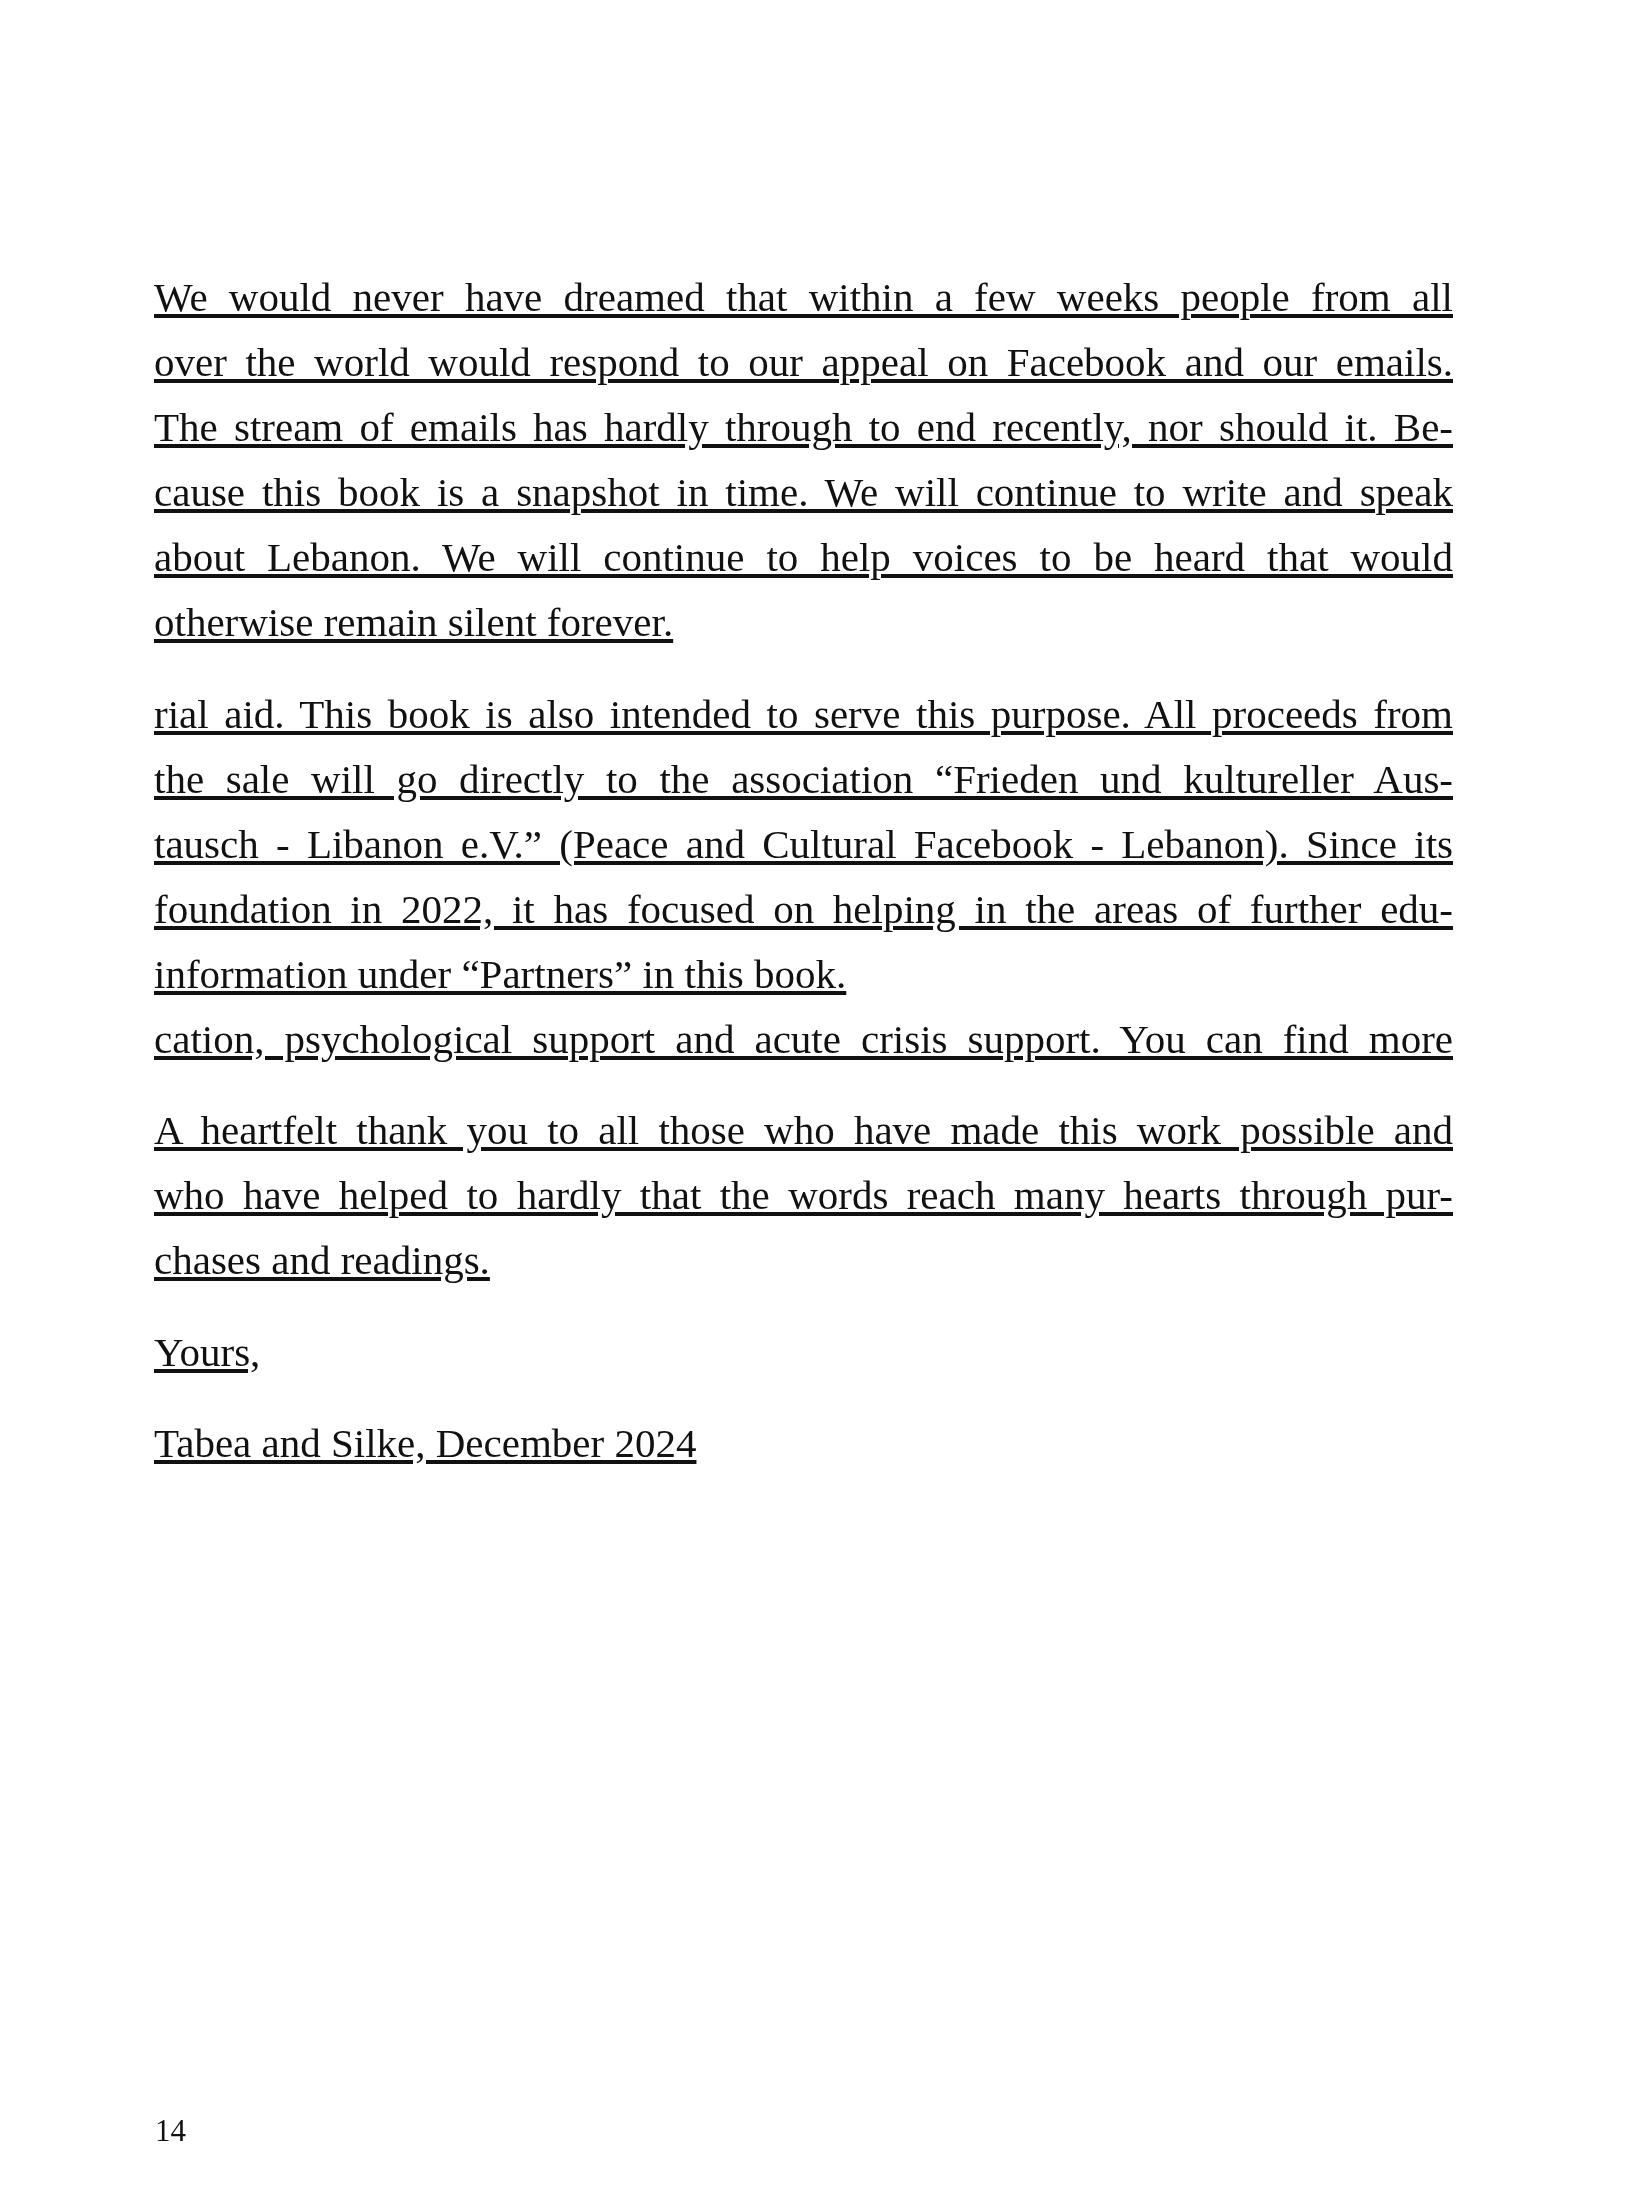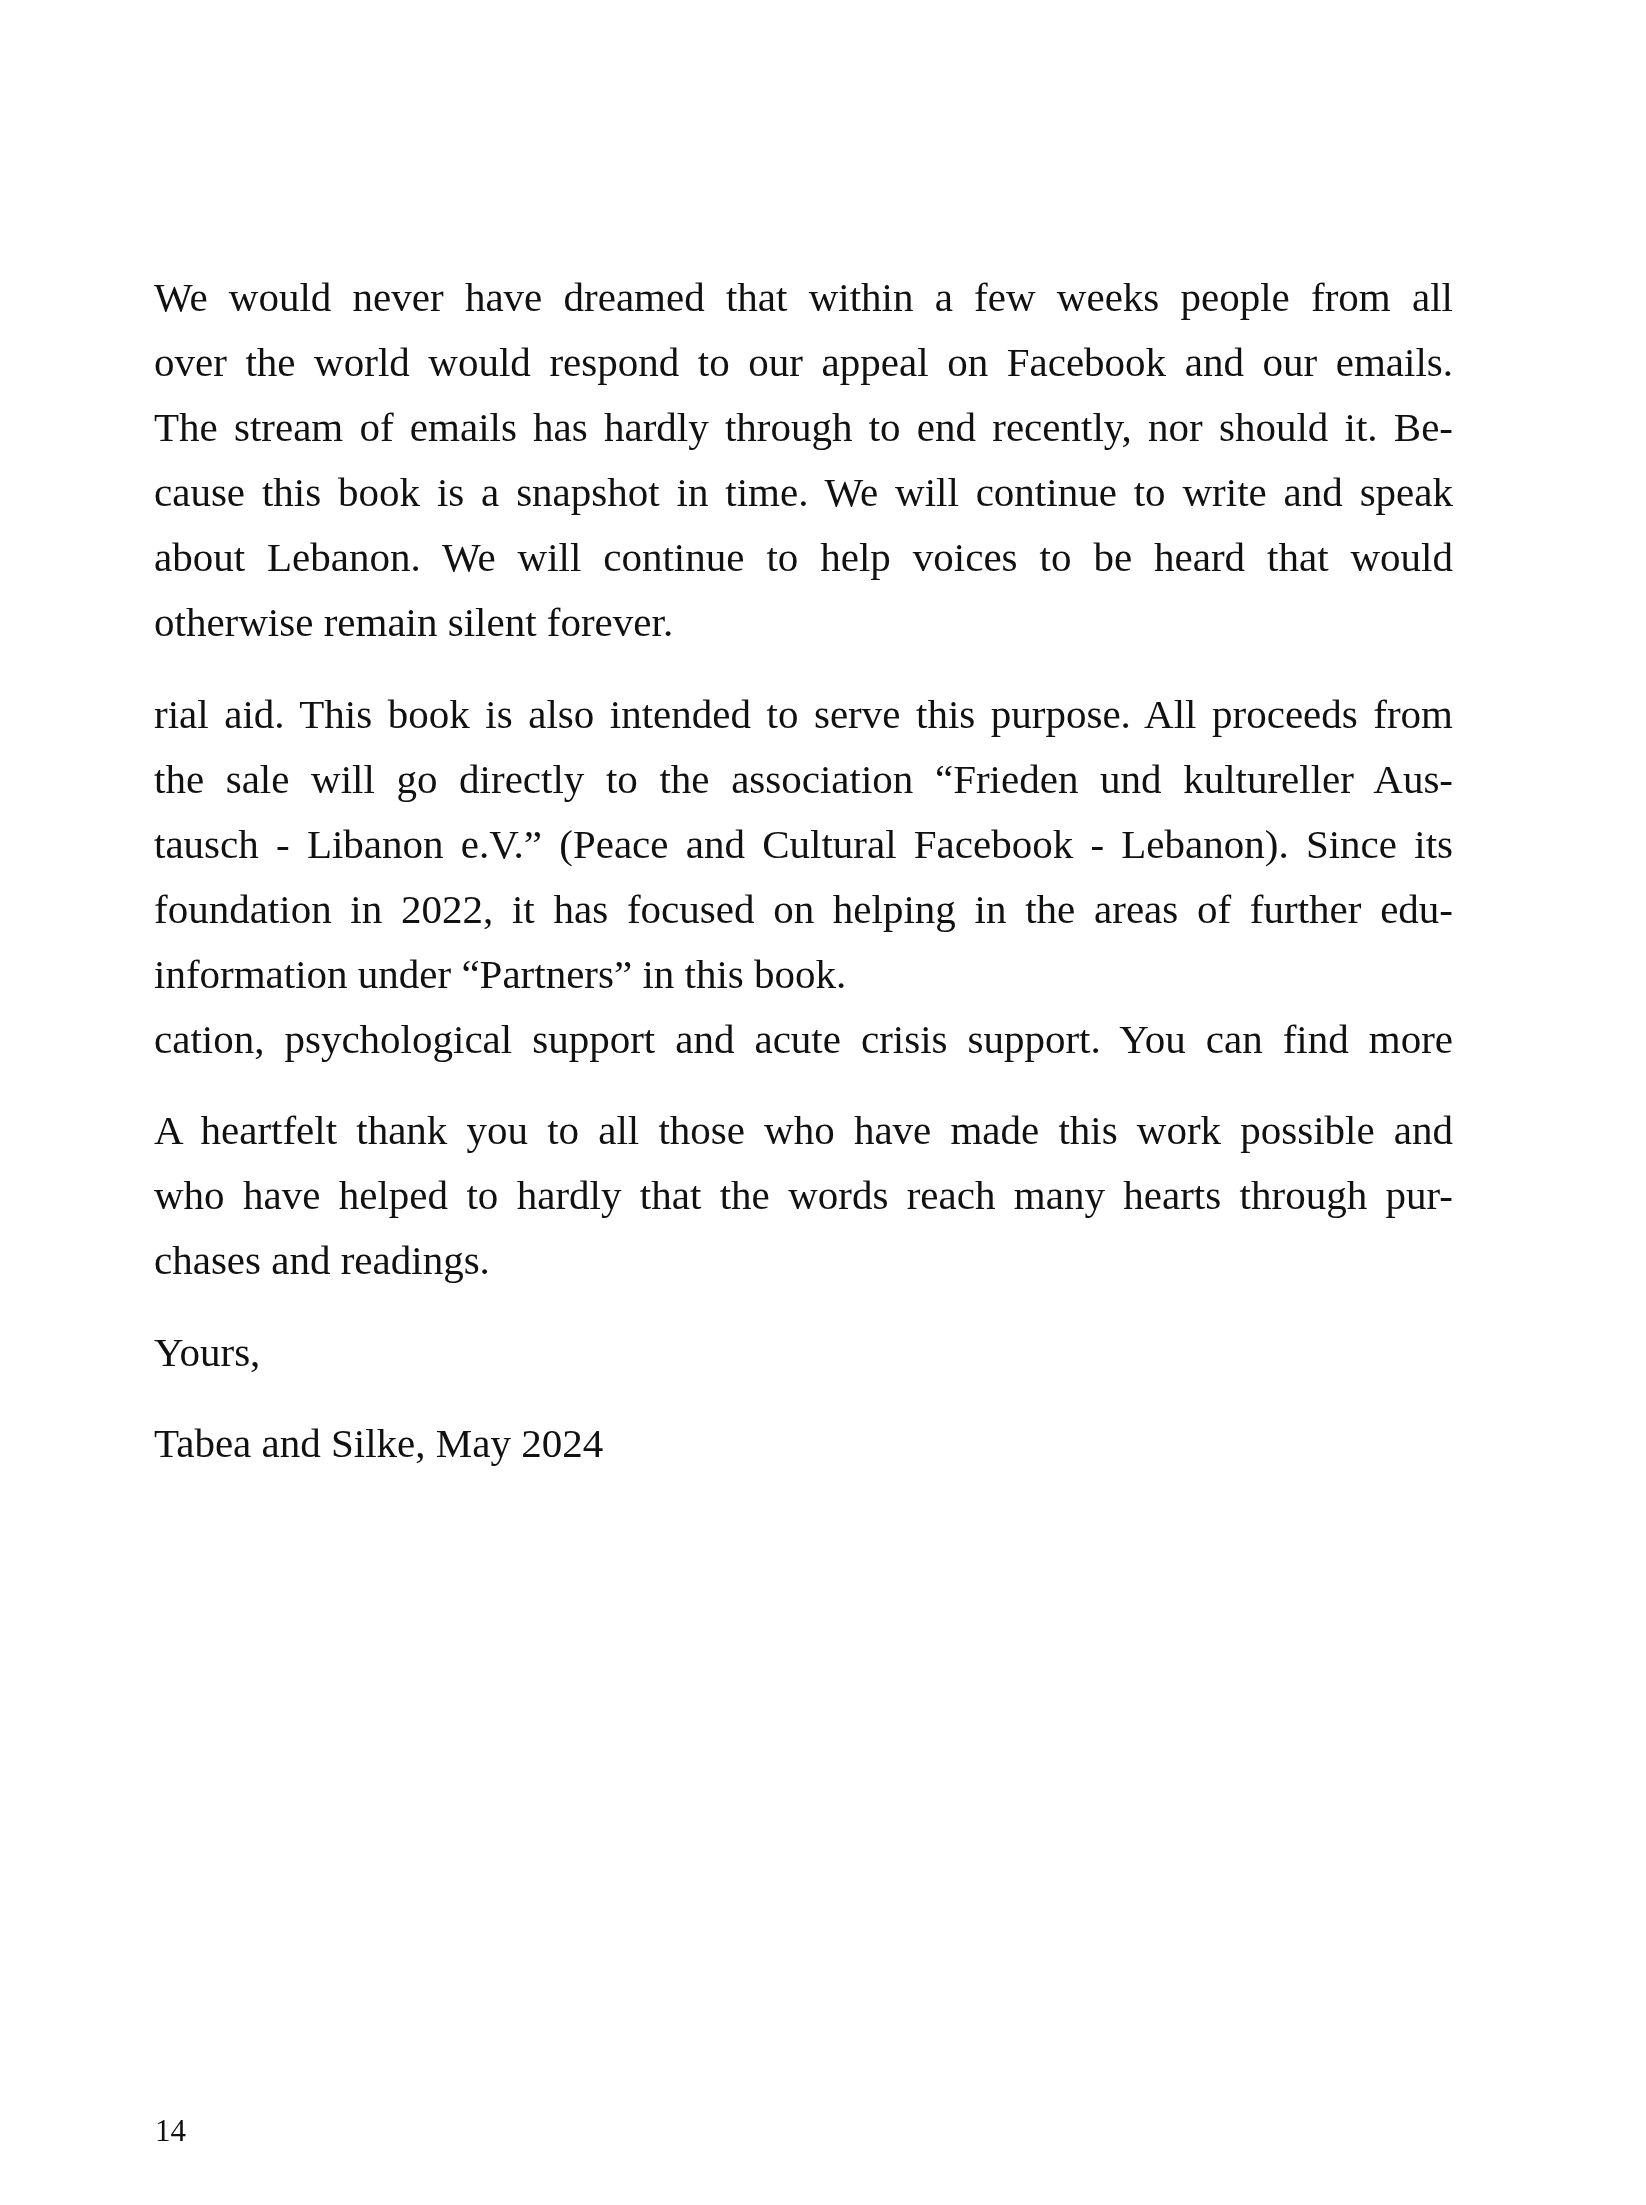--- a/index.html
+++ b/index.html
@@ -27,20 +27,21 @@
     }
     .para {
       margin: 0 0 26.5px 0;
     }
     .line {
       display: block;
       text-align: justify;
       text-align-last: justify;
       white-space: nowrap;
       overflow: visible;
+      text-decoration: underline;
     }
     .line.last {
       text-align-last: left;
     }
     .page-number {
       position: absolute;
       left: 155px;
       top: 2113px;
       font-size: 31px;
       line-height: 35px;
@@ -69,18 +70,18 @@
   </p>
   <p class="para">
     <span class="line">A heartfelt thank you to all those who have made this work possible and</span>
     <span class="line">who have helped to hardly that the words reach many hearts through pur-</span>
     <span class="line last">chases and readings.</span>
   </p>
   <p class="para">
     <span class="line last">Yours,</span>
   </p>
   <p class="para">
-    <span class="line last">Tabea and Silke, May 2024</span>
+    <span class="line last">Tabea and Silke, December 2024</span>
   </p>
 </div>
 
 <div class="page-number">14</div>
 
 
 </body></html>

